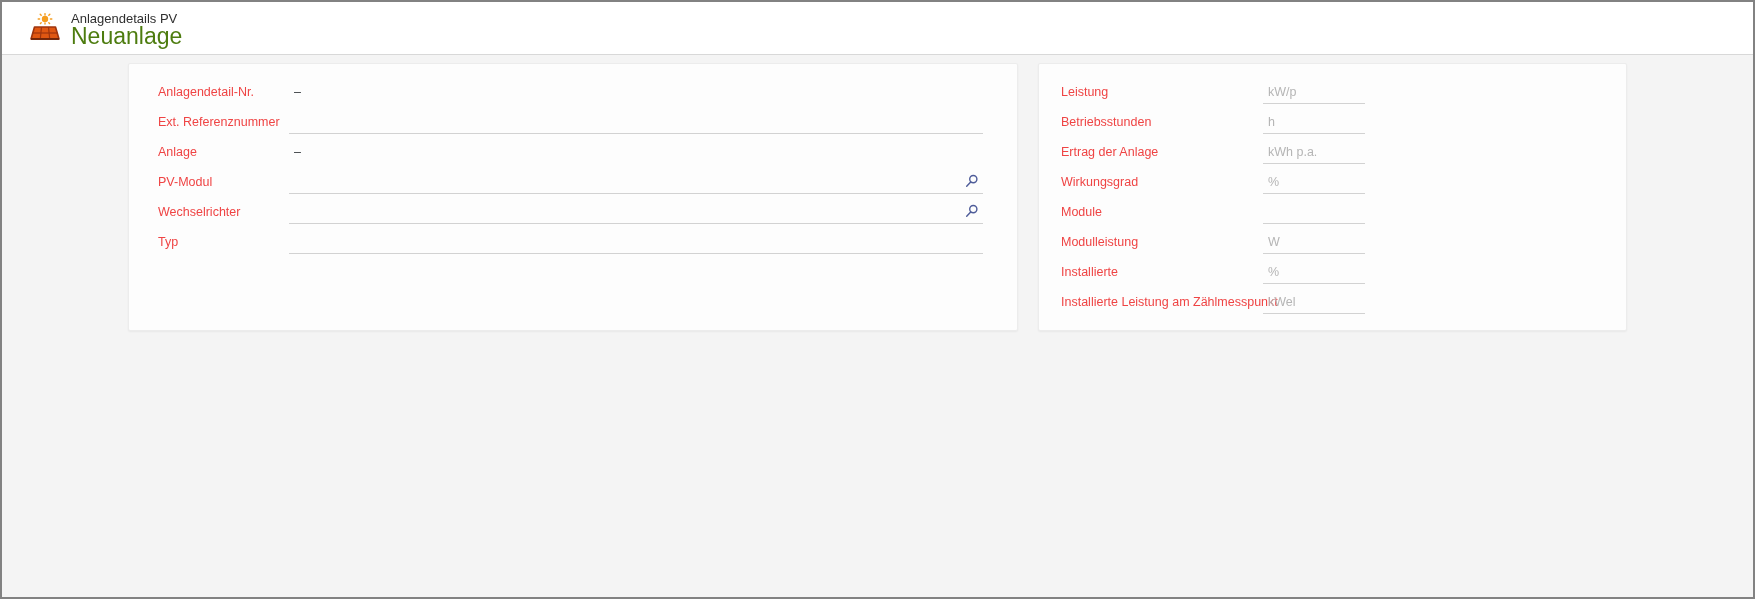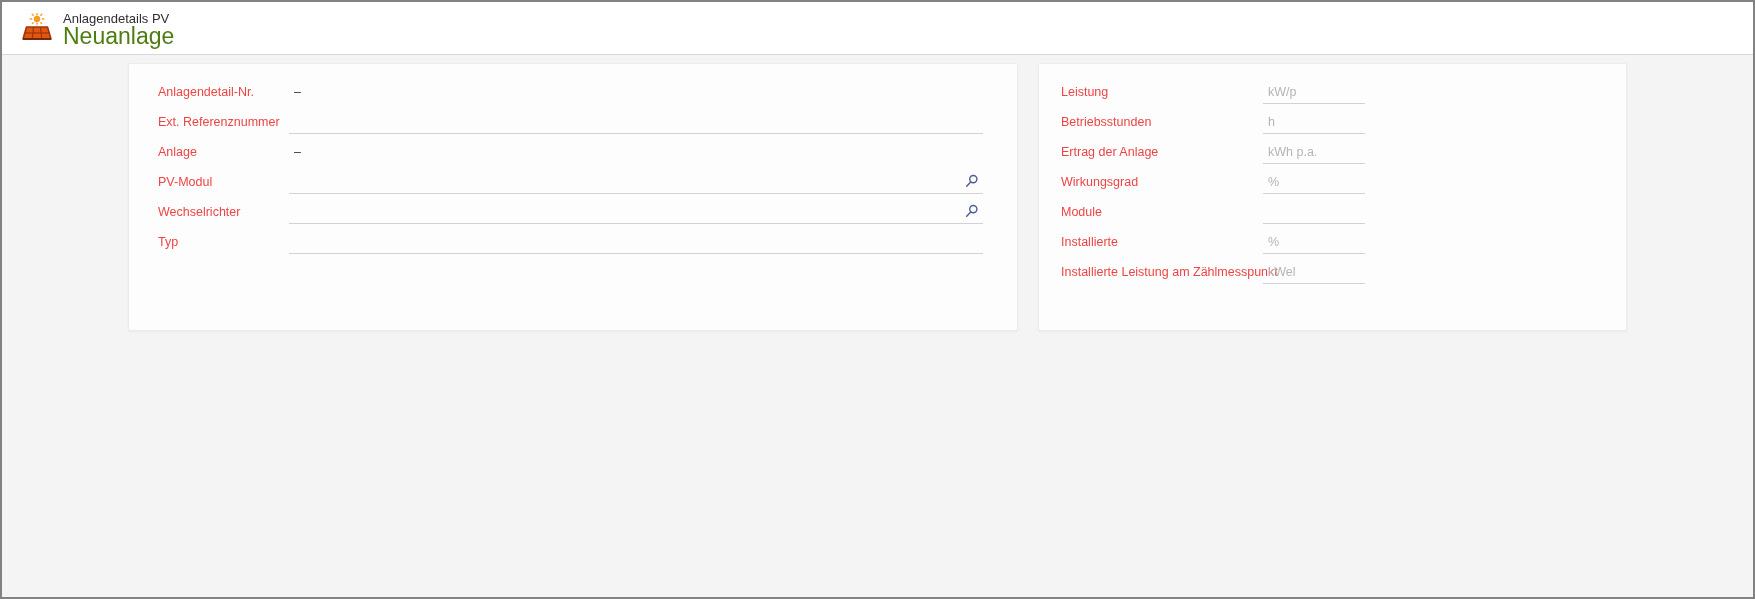--- a/index.html
+++ b/index.html
@@ -14,21 +14,21 @@
     overflow:hidden;
   }
 
   
   .header {
     height:53px;
     background:#ffffff;
     border-bottom:1px solid #d8d8d8;
     display:flex;
     align-items:center;
-    padding-left:18px;
+    padding-left:26px;
   }
   .app-icon { width:34px; height:34px; flex:0 0 auto; margin-top:2px; }
   .titles { margin-left:9px; display:flex; flex-direction:column; justify-content:center; }
   .title    { font-size:13px;   color:#2f2f2f; line-height:15px; }
   .subtitle { font-size:23px; color:#4d7c0f; line-height:20px; }
 
   
   .content { position:absolute; top:54px; left:0; right:0; bottom:0; }
   .card {
     position:absolute; top:7px; height:268px;
@@ -180,20 +180,26 @@
             <input type="text" placeholder="%" style="">
           </div>
         </div>
         <div class="row">
           <span class="lbl">Module</span>
           <div class="inp-wrap">
             <input type="text" style="">
           </div>
         </div>
         <div class="row">
+          <span class="lbl">Modulleistung</span>
+          <div class="inp-wrap">
+            <input type="text" placeholder="W" style="">
+          </div>
+        </div>
+        <div class="row">
           <span class="lbl">Installierte</span>
           <div class="inp-wrap">
             <input type="text" placeholder="%" style="">
           </div>
         </div>
         <div class="row">
           <span class="lbl">Installierte Leistung am Zählmesspunkt</span>
           <div class="inp-wrap">
             <input type="text" placeholder="kWel" style="">
           </div>

